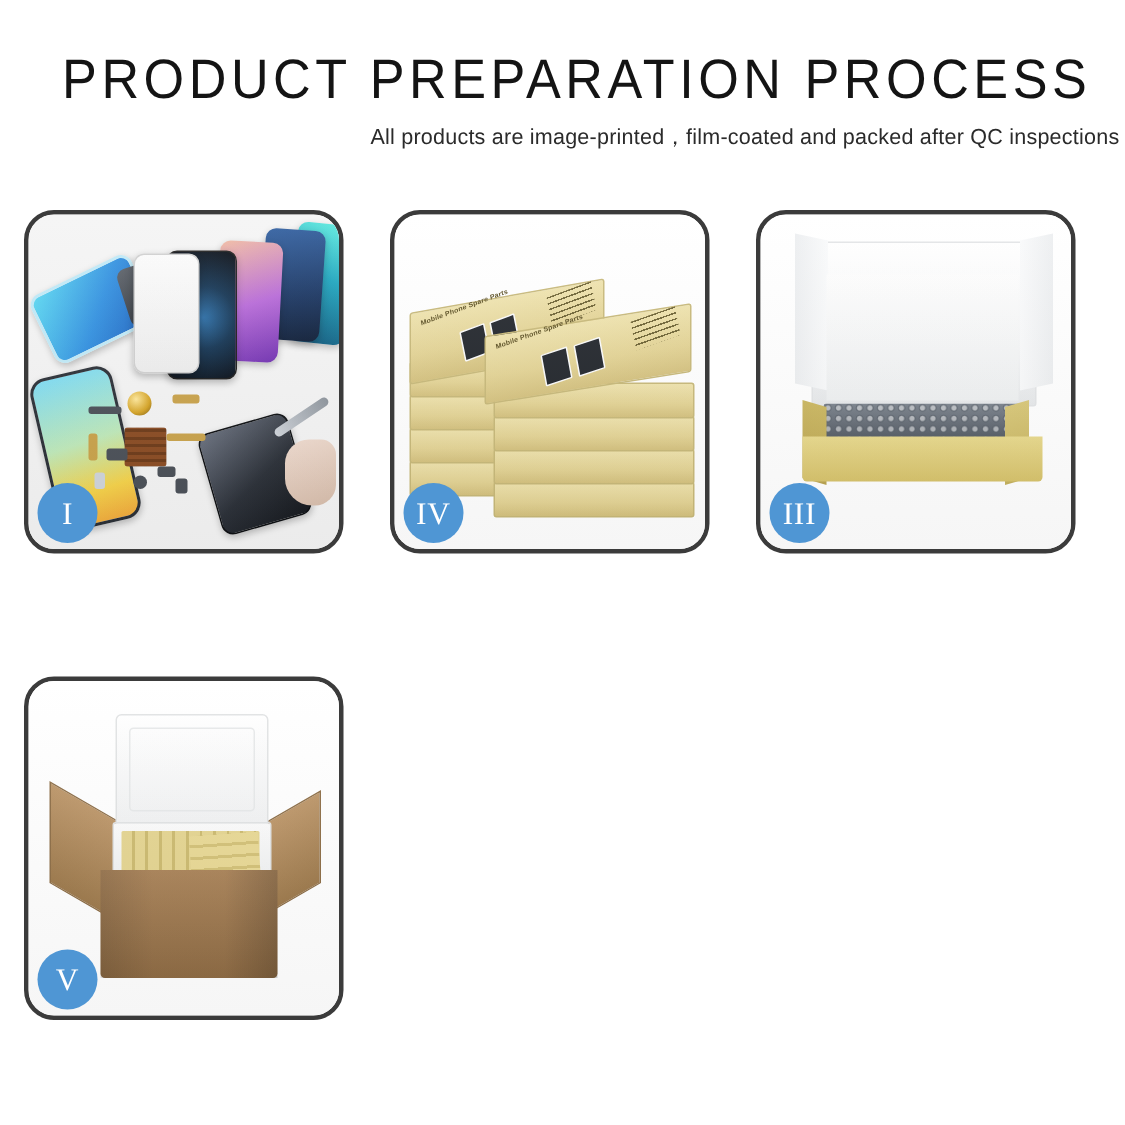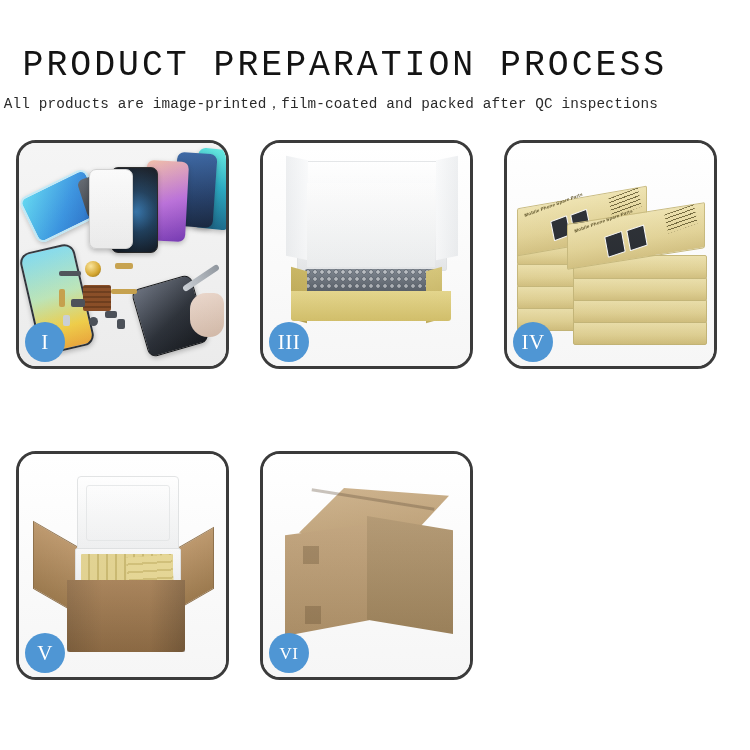--- a/index.html
+++ b/index.html
@@ -4,21 +4,21 @@
 <style>
   html,body{margin:0;padding:0;}
   body{
     width:750px;height:750px;background:#ffffff;
     font-family:"Liberation Sans","DejaVu Sans",sans-serif;
     color:#111;overflow:hidden;
   }
   .page{width:750px;height:750px;position:relative;box-sizing:border-box;}
 
   
-  .header{padding-top:44px;text-align:left;font-family:Liberation Mono, monospace;}
+  .header{padding-top:32px;text-align:right;}
   .title{
     font-size:37px;line-height:42px;font-weight:500;letter-spacing:3.2px;
     color:#141414;transform:scaleX(.94);transform-origin:center;
     white-space:nowrap;
   }
   .subtitle{
     margin-top:9px;font-size:14.5px;line-height:18px;letter-spacing:.15px;
     color:#2b2b2b;white-space:nowrap;transform:scaleX(.99);
   }
 
@@ -236,33 +236,20 @@
         <div class="flex-c" style="left:96px;top:120px;width:18px;height:6px;"></div>
         <div class="flex-c" style="left:92px;top:146px;width:26px;height:5px;"></div>
         <div class="flex-c" style="left:40px;top:146px;width:6px;height:18px;"></div>
         <div class="tweez"></div>
         <div class="hand"></div>
         <div class="shade"></div>
       </div>
       <div class="badge">I</div>
     </div>
 
-
-    <div class="panel">
-      <div class="scene p3">
-        <div class="b3-lid"></div>
-        <div class="b3-foam"></div>
-        <div class="b3-grey"></div>
-        <div class="b3-side"></div>
-        <div class="b3-side r"></div>
-        <div class="b3-front"></div>
-        <div class="shade"></div>
-      </div>
-      <div class="badge">III</div>
-    </div>
 
     <div class="panel">
       <div class="scene p4">
         <div class="stack">
           <div class="sbox" style="left:2px;top:144px;width:120px;height:22px;"></div>
           <div class="sbox" style="left:2px;top:122px;width:120px;height:22px;"></div>
           <div class="sbox" style="left:2px;top:100px;width:120px;height:22px;"></div>
           <div class="sbox" style="left:2px;top:78px;width:120px;height:22px;"></div>
           <div class="sbox" style="left:2px;top:34px;width:128px;height:46px;transform:skewY(-10deg);">
             <div class="lbl">Mobile Phone Spare Parts</div>
@@ -280,40 +267,41 @@
             <div class="win" style="left:60px;top:13px;width:16px;height:20px;transform:rotate(-10deg);"></div>
             <div class="lines" style="right:8px;top:2px;"></div>
           </div>
         </div>
         <div class="shade"></div>
       </div>
       <div class="badge">IV</div>
     </div>
 
     <div class="panel">
+      <div class="scene p3">
+        <div class="b3-lid"></div>
+        <div class="b3-foam"></div>
+        <div class="b3-grey"></div>
+        <div class="b3-side"></div>
+        <div class="b3-side r"></div>
+        <div class="b3-front"></div>
+        <div class="shade"></div>
+      </div>
+      <div class="badge">III</div>
+    </div>
+
+    <div class="panel">
       <div class="scene p5">
         <div class="v-flap l"></div>
         <div class="v-flap r"></div>
         <div class="v-lid"></div>
         <div class="v-foam"></div>
         <div class="v-items"></div>
         <div class="v-items2"></div>
         <div class="v-body"></div>
         <div class="shade"></div>
       </div>
       <div class="badge">V</div>
     </div>
 
-    <div class="panel">
-      <div class="scene p6">
-        <div class="c-top"></div>
-        <div class="c-left"></div>
-        <div class="c-right"></div>
-        <div class="c-seam"></div>
-        <div class="c-tape" style="left:40px;top:92px;width:16px;height:18px;"></div>
-        <div class="c-tape" style="left:42px;top:152px;width:16px;height:18px;"></div>
-        <div class="shade"></div>
-      </div>
-      <div class="badge small">VI</div>
-    </div>
 
   </div>
 </div>
 
 </body></html>

